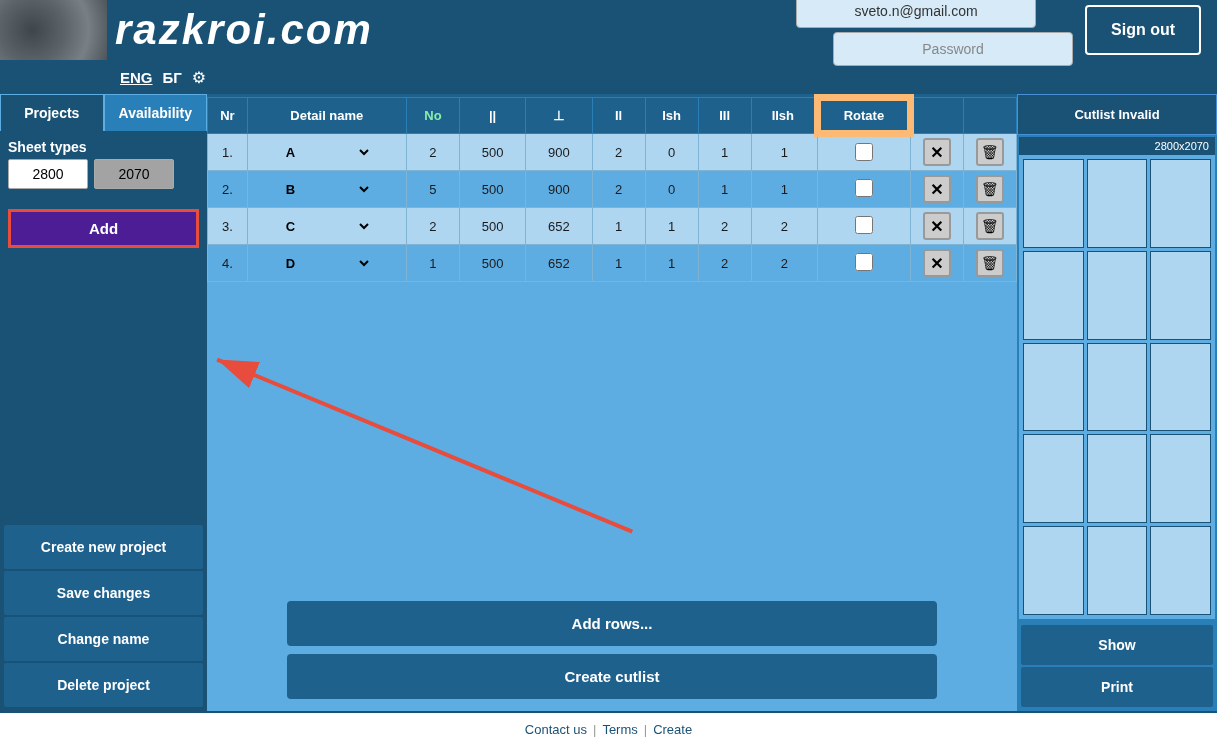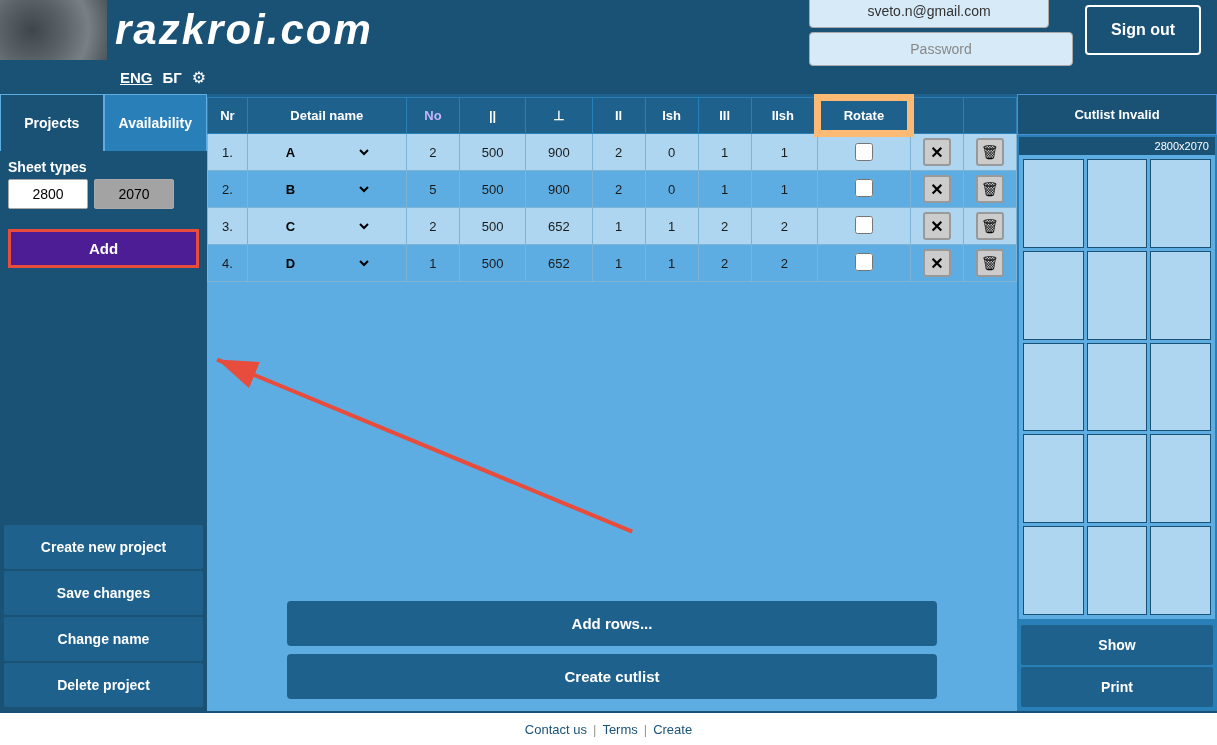--- a/index.html
+++ b/index.html
@@ -14,38 +14,38 @@
 <body>
 
 <div style="position:relative; display:flex; align-items:center; background:#1a5276; height:60px;">
   <div style="width:107px; height:60px; overflow:hidden; flex-shrink:0;">
     <div style="width:100%; height:100%; background: radial-gradient(circle at 30% 50%, #444 0%, #666 40%, #888 70%, #555 100%); opacity:0.85;"></div>
   </div>
   <div style="font-size:42px; font-weight:bold; color:white; font-style:italic; letter-spacing:2px; margin-left:8px;">razkroi.com</div>
   <div style="margin-left:auto; display:flex; align-items:center; gap:12px; padding-right:16px;">
     <div style="display:flex; flex-direction:column; gap:4px;">
       <button style="background:#d6eaf8; border:1px solid #aaa; padding:8px 16px; border-radius:4px; font-size:14px; color:#333; width:240px; text-align:center; cursor:pointer;">sveto.n@gmail.com</button>
-      <button style="background:#d6eaf8; border:1px solid #aaa; padding:8px 16px; border-radius:4px; font-size:14px; color:#888; width:264px; text-align:center; cursor:pointer;">Password</button>
+      <button style="background:#d6eaf8; border:1px solid #aaa; padding:8px 16px; border-radius:4px; font-size:14px; color:#888; width:240px; text-align:center; cursor:pointer;margin-left:37px;">Password</button>
     </div>
     <button style="background:#1a5276; border:2px solid white; padding:12px 24px; border-radius:4px; font-size:16px; color:white; font-weight:bold; cursor:pointer; height:50px;">Sign out</button>
   </div>
 </div>
 
 <div style="background:#1a5276; padding:4px 12px 4px 120px; height:34px; display:flex; align-items:center; gap:10px;">
   <span style="font-size:15px; font-weight:bold; color:white; cursor:pointer; text-decoration:underline;">ENG</span>
   <span style="font-size:15px; font-weight:bold; color:white; cursor:pointer;">БГ</span>
   <span style="font-size:16px; color:white; cursor:pointer;">⚙</span>
 </div>
 
 <div style="display:flex; height:617px; position:relative;">
 
   <div style="width:207px; background:#1a5276; display:flex; flex-direction:column; flex-shrink:0;">
 
     <div style="display:flex;">
-      <button style="flex:1; padding:20px 6px; font-size:14px; font-weight:bold; cursor:pointer; background:#1a5276; color:white; border:1px solid #5dade2; border-bottom:none;">Projects</button>
+      <button style="flex:1; padding:10px 6px; font-size:14px; font-weight:bold; cursor:pointer; background:#1a5276; color:white; border:1px solid #5dade2; border-bottom:none;">Projects</button>
       <button style="flex:1; padding:10px 6px; font-size:14px; font-weight:bold; cursor:pointer; background:#2980b9; color:white; border:1px solid #5dade2; border-bottom:none;">Availability</button>
     </div>
 
     <div style="padding:8px;">
       <div style="color:white; font-size:14px; font-weight:bold; margin-bottom:4px;">Sheet types</div>
       <div style="display:flex; gap:6px; margin-bottom:20px;">
         <input type="text" style="width: 80px; padding: 6px; border: 1px solid rgb(170, 170, 170); background: white; font-size: 14px; text-align: center; border-radius: 2px;" value="2800">
         <input type="text" style="width: 80px; padding: 6px; border: 1px solid rgb(170, 170, 170); background: #a3a3a3; font-size: 14px; text-align: center; border-radius: 2px;" value="2070">
       </div>
       <button style="width:100%; padding:8px; background:#4c1d95; color:white; font-weight:bold; font-size:15px; border:3px solid #e74c3c; border-radius:0; cursor:pointer;">Add</button>
@@ -62,21 +62,21 @@
   </div>
 
   <div style="flex:1; background:#5dade2; display:flex; flex-direction:column; position:relative;">
 
     <div style="background:#1f618d;">
       <table style="width:100%; border-collapse:collapse;">
         <thead>
           <tr>
             <th style="background:#1f618d; color:white; font-size:13px; padding:7px 4px; border:1px solid #2980b9; width:30px;">Nr</th>
             <th style="background:#1f618d; color:white; font-size:13px; padding:7px 4px; border:1px solid #2980b9; width:120px;">Detail name</th>
-            <th style="background:#1f618d; color:#c4b5fd; font-size:13px; padding:7px 4px; border:1px solid #2980b9; width:40px;">No</th>
+            <th style="background:#1f618d; color:#86efac; font-size:13px; padding:7px 4px; border:1px solid #2980b9; width:40px;">No</th>
             <th style="background:#1f618d; color:white; font-size:13px; padding:7px 4px; border:1px solid #2980b9; width:50px;">||</th>
             <th style="background:#1f618d; color:white; font-size:13px; padding:7px 4px; border:1px solid #2980b9; width:50px;">⊥</th>
             <th style="background:#1f618d; color:white; font-size:13px; padding:7px 4px; border:1px solid #2980b9; width:40px;">Il</th>
             <th style="background:#1f618d; color:white; font-size:13px; padding:7px 4px; border:1px solid #2980b9; width:40px;">Ish</th>
             <th style="background:#1f618d; color:white; font-size:13px; padding:7px 4px; border:1px solid #2980b9; width:40px;">IIl</th>
             <th style="background:#1f618d; color:white; font-size:13px; padding:7px 4px; border:1px solid #2980b9; width:50px;">IIsh</th>
             <th style="background:#1f618d; color:white; font-size:13px; padding:7px 4px; border:7px solid #fdba74; width:70px;">Rotate</th>
             <th style="background:#1f618d; color:white; font-size:13px; padding:7px 4px; border:1px solid #2980b9; width:40px;"></th>
             <th style="background:#1f618d; color:white; font-size:13px; padding:7px 4px; border:1px solid #2980b9; width:40px;"></th>
           </tr>

